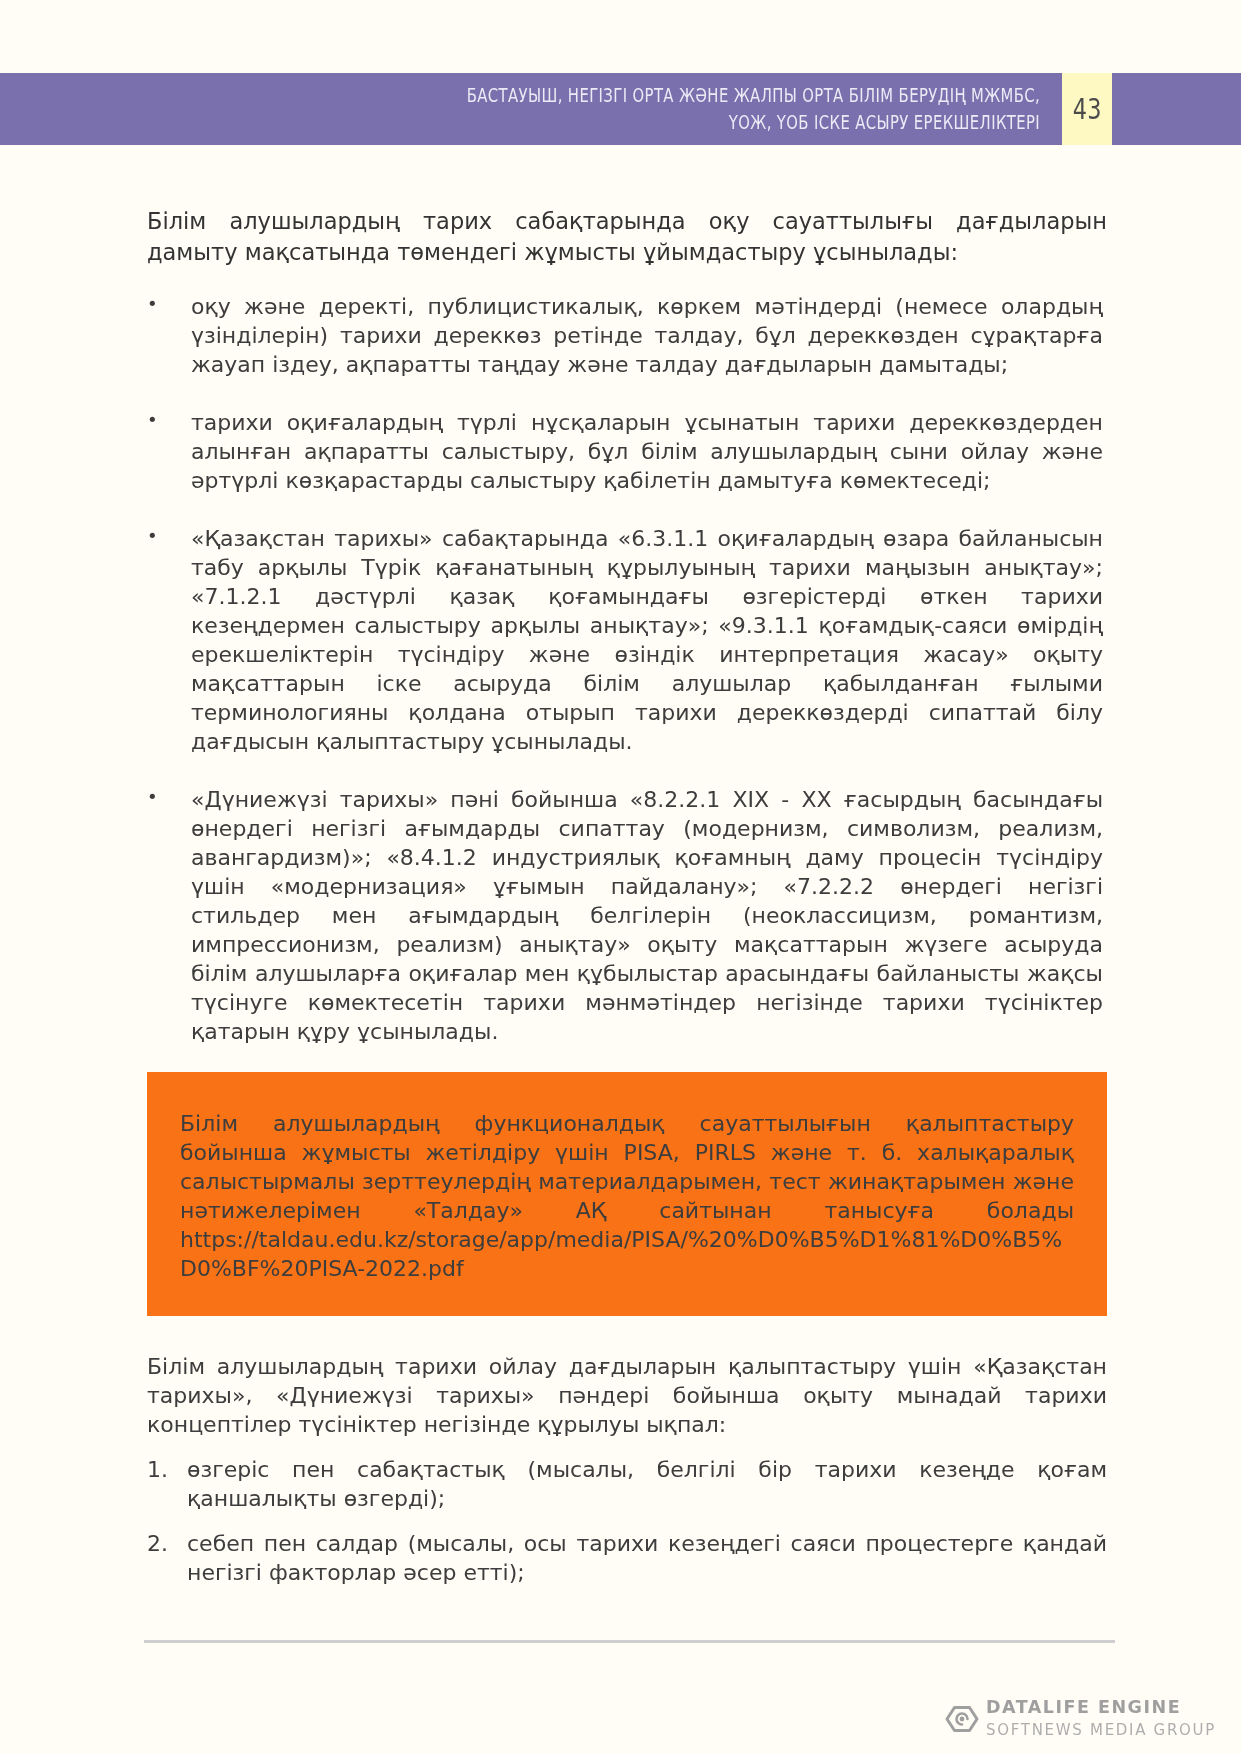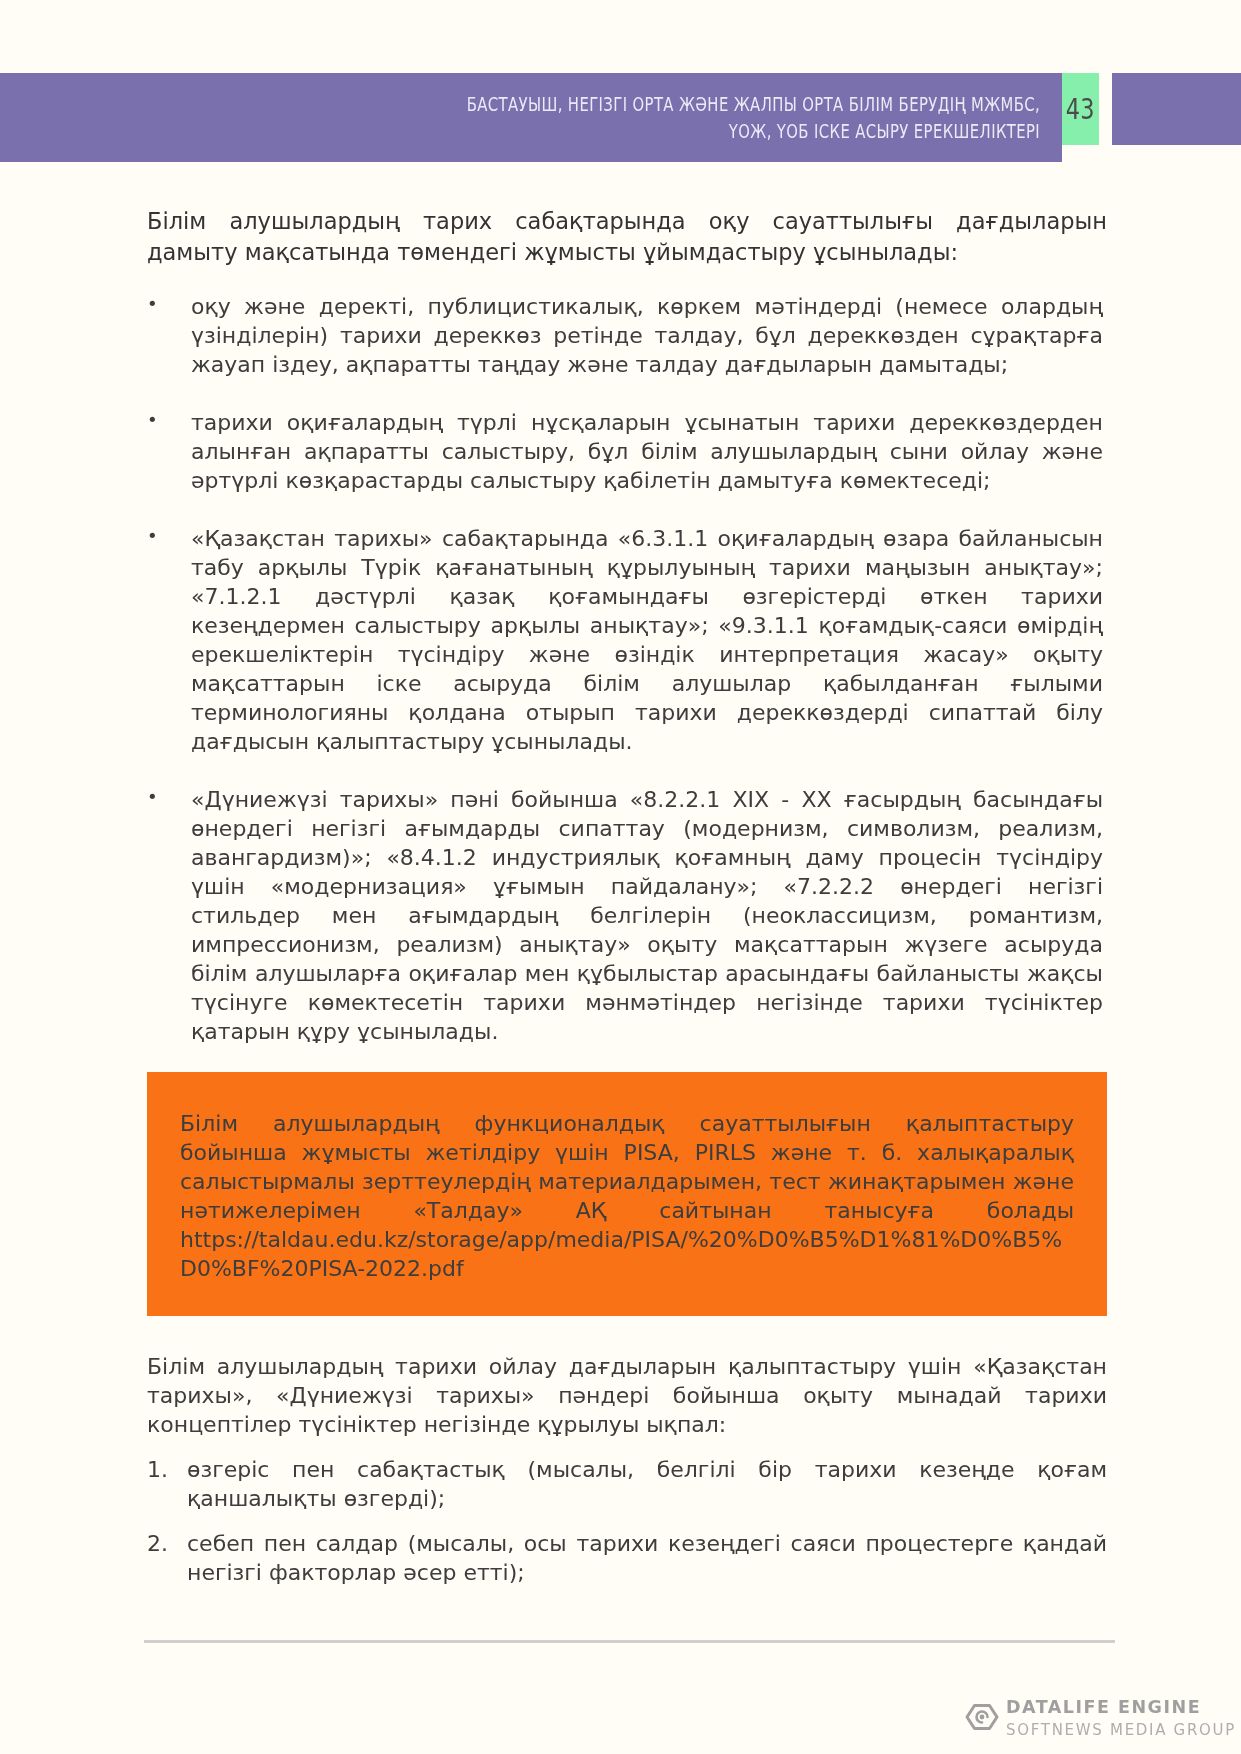--- a/index.html
+++ b/index.html
@@ -6,38 +6,38 @@
   .page{
     position:relative;
     width:1241px;height:1754px;
     background:#fffdf6;
     font-family:"DejaVu Sans","Liberation Sans",sans-serif;
     color:#3d3d3d;
     overflow:hidden;
   }
   
   .band-main{
-    position:absolute;top:73px;left:0;width:1062px;height:89px;
+    position:absolute;top:73px;left:0;width:1062px;height:72px;
     background:#7a70ad;
     display:flex;flex-direction:column;justify-content:center;align-items:flex-end;
     padding-right:22px;box-sizing:border-box;
   }
   .band-line{
     color:#edeaf6;font-size:19px;line-height:27px;white-space:nowrap;
     letter-spacing:.5px;
     transform:scaleX(.78);transform-origin:100% 50%;
   }
   .band-right{
     position:absolute;top:73px;left:1112px;width:129px;height:72px;
     background:#7a70ad;
   }
   .page-number{
-    position:absolute;top:73px;left:1062px;width:37px;height:72px;
+    position:absolute;top:73px;left:1062px;width:50px;height:72px;
     display:flex;align-items:center;justify-content:center;
-    background:#86efac;
+    background:#fef9c3;
   }
   .page-number span{
     font-size:28px;color:#4b4b4b;letter-spacing:.5px;
     transform:scaleX(.8);
   }
   
   .content{
     position:absolute;left:147px;top:206px;width:960px;
     font-size:22px;line-height:29px;text-align:justify;
   }
@@ -61,22 +61,22 @@
   .para2{margin-top:36px;}
   .oli{display:flex;margin-top:16px;}
   .oli .marker{flex:none;width:40px;}
   .oli p{margin:0;flex:1;text-align:justify;}
   
   .divider{
     position:absolute;left:144px;top:1640px;width:971px;height:3px;
     background:#cfcfcf;
   }
   .footer-logo{
-    position:absolute;top:1699px;right:5px;
-    display:flex;align-items:center;gap:6px;
+    position:absolute;top:1699px;right:25px;
+    display:flex;align-items:flex-end;gap:6px;
   }
   .logo-title{
     font-size:17.5px;font-weight:bold;letter-spacing:1.5px;
     color:#9f9f9f;line-height:1;white-space:nowrap;
   }
   .logo-subtitle{
     font-size:15px;letter-spacing:1.7px;color:#aeaeae;
     margin-top:4px;white-space:nowrap;
   }
 </style>

